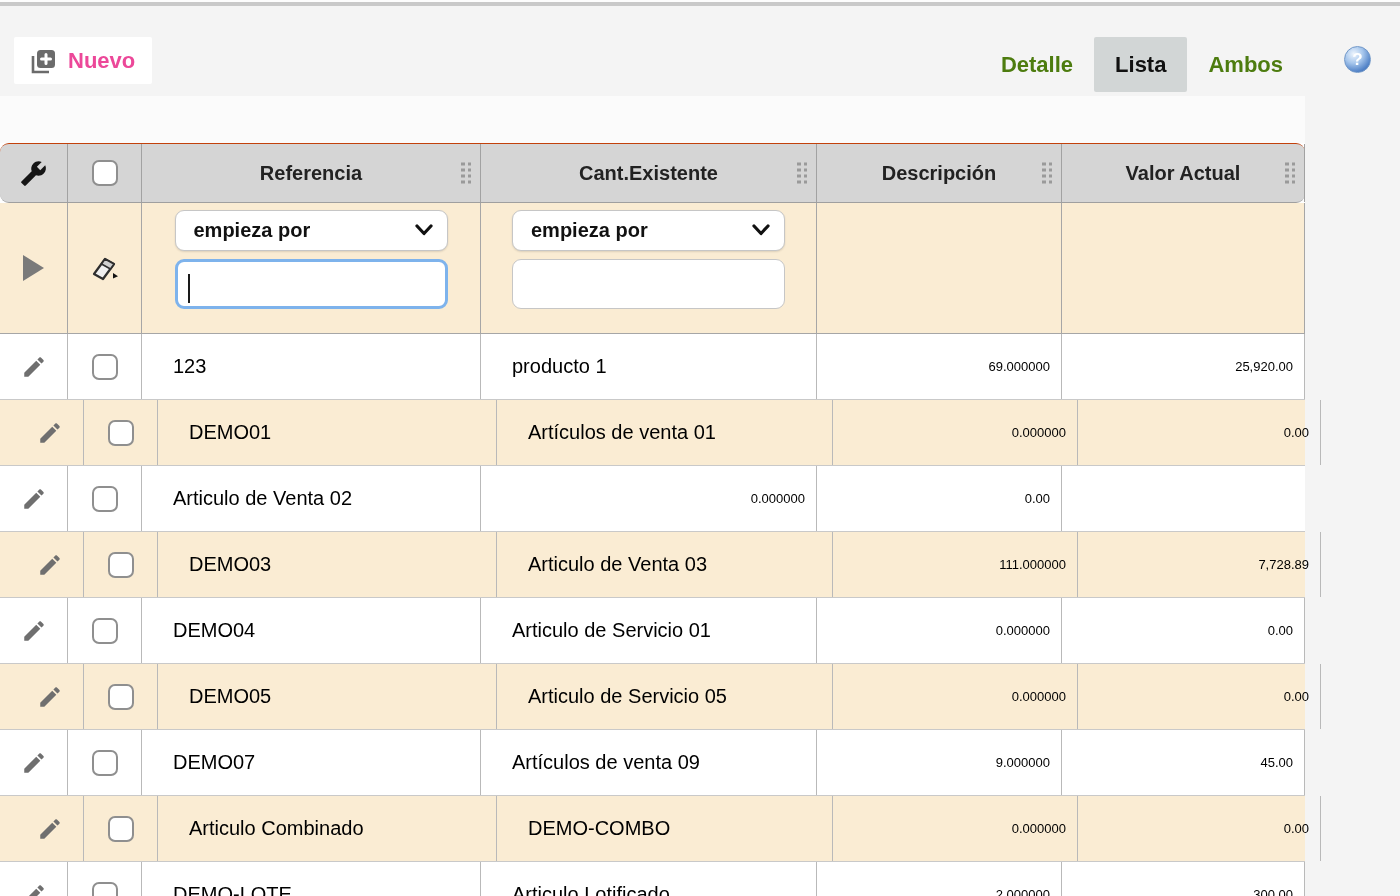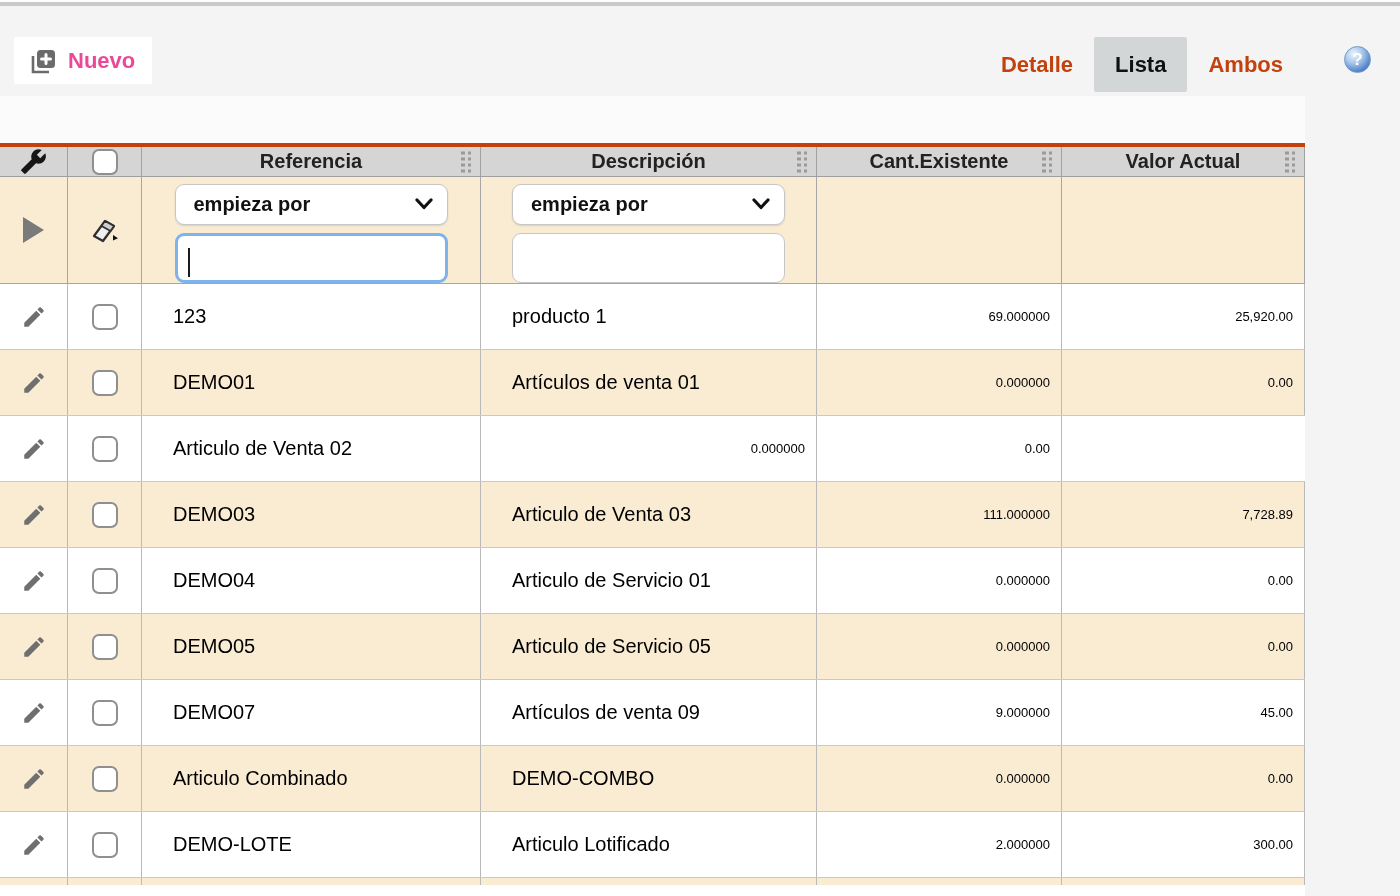--- a/index.html
+++ b/index.html
@@ -21,21 +21,21 @@
     display: flex; align-items: center; gap: 10px;
     padding-left: 12px; border: none; cursor: pointer;
     border-radius: 2px;
   }
   .btn-nuevo .label { font-size: 22px; font-weight: 700; color: #ec4899; }
   .view-switch {
     position: absolute; right: 96px; top: 31px; height: 55px;
     display: flex; align-items: center;
   }
   .view-item {
-    font-size: 22px; font-weight: 700; color: #c2410c;
+    font-size: 22px; font-weight: 700; color: #4d7c0f;
     padding: 0 21px; height: 55px; line-height: 55px; cursor: pointer;
   }
   .view-item.active {
     background: #d2d6d6; color: #111; border-radius: 2px;
   }
   .help-btn {
     position: absolute; right: 29px; top: 40px;
     width: 27px; height: 27px; border-radius: 50%;
     background: radial-gradient(circle at 35% 28%, #eef5fd 0%, #a6c6ec 38%, #5585c9 72%, #2f5da3 100%);
     border: 1px solid #7097c8;
@@ -47,37 +47,37 @@
   .content { width: 1305px; background: #ffffff; min-height: 800px; }
   .gap-above-table { height: 47px; background: #fbfbfb; }
   .grid-row {
     display: grid;
     grid-template-columns: 68px 74px 339px 336px 245px 243px;
     width: 1305px;
   }
   .cell { border-right: 1px solid #b9b9b9; position: relative; }
   
   .thead {
-    height: 34px; background: #d5d5d5;
-    border-top: 4px solid #c2410c; border-bottom: 1px solid #9f9f9f;
+    height: 60px; background: #d5d5d5;
+    border-top: 1px solid #c2410c; border-bottom: 1px solid #9f9f9f; border-radius: 9px;
   }
   .thead .cell {
     border-right: 1px solid #a2a2a2;
     display: flex; align-items: center; justify-content: center;
   }
   .th-label { font-size: 20px; font-weight: 700; color: #222; }
   .drag-handle {
     position: absolute; right: 9px; top: 50%; transform: translateY(-50%);
     display: flex; flex-direction: column; gap: 3px; cursor: grab;
   }
   .drag-handle .dot-row { display: flex; gap: 3px; }
   .drag-handle .dot-row i { width: 4px; height: 3px; background: #9a9a9a; display: block; }
   .drag-handle .dot-row i.sm { width: 3px; }
   
-  .frow { height: 107px; background: #faecd3; border-bottom: 1px solid #a6a6a6; }
+  .frow { height: 131px; background: #faecd3; border-bottom: 1px solid #a6a6a6; }
   .frow .cell {
     border-right: 1px solid #a6a6a6;
     display: flex; flex-direction: column; align-items: center; justify-content: flex-start;
     padding-top: 7px;
   }
   .frow .cell.center { justify-content: center; padding-top: 0; }
   .filter-select {
     width: 273px; height: 41px; background: #ffffff;
     border: 1px solid #c6c6c6; border-radius: 9px;
     box-shadow: 0 1px 2px rgba(0,0,0,0.12);
@@ -99,21 +99,21 @@
     position: absolute; left: 13px; top: 19px; width: 2px; height: 29px; background: #1a1a1a;
   }
   .play-triangle {
     width: 0; height: 0;
     border-left: 21px solid #7a7a7a;
     border-top: 13px solid transparent;
     border-bottom: 13px solid transparent;
   }
   
   .drow { height: 66px; border-bottom: 1px solid #c9c9c9; background: #ffffff; }
-  .drow.alt { background: #faecd3; }
+  .drow.alt { background: #faecd3; padding-left: 16px; }
   .drow .cell { display: flex; align-items: center; }
   .drow .cell.icon-c, .drow .cell.check-c { justify-content: center; }
   .cell-text { font-size: 20px; color: #000; padding-left: 31px; }
   .cell-num { font-size: 13px; color: #000; width: 100%; text-align: right; padding-right: 11px; }
   .sliver { height: 7px; background: #faecd3; border-bottom: none; }
   
   .checkbox {
     width: 26px; height: 26px; background: #fff;
     border: 2px solid #8f8f8f; border-radius: 7px;
     display: inline-block; cursor: pointer;
@@ -180,42 +180,42 @@
             <i></i>
             <i class="sm"></i>
           </span>
         <span class="dot-row">
             <i></i>
             <i class="sm"></i>
           </span>
       </span>
     </div>
     <div class="cell">
+      <span class="th-label">Cant.Existente</span>
+      <span class="drag-handle">
+        <span class="dot-row">
+            <i></i>
+            <i class="sm"></i>
+          </span>
+        <span class="dot-row">
+            <i></i>
+            <i class="sm"></i>
+          </span>
+        <span class="dot-row">
+            <i></i>
+            <i class="sm"></i>
+          </span>
+        <span class="dot-row">
+            <i></i>
+            <i class="sm"></i>
+          </span>
+      </span>
+    </div>
+    <div class="cell">
       <span class="th-label">Descripción</span>
-      <span class="drag-handle">
-        <span class="dot-row">
-            <i></i>
-            <i class="sm"></i>
-          </span>
-        <span class="dot-row">
-            <i></i>
-            <i class="sm"></i>
-          </span>
-        <span class="dot-row">
-            <i></i>
-            <i class="sm"></i>
-          </span>
-        <span class="dot-row">
-            <i></i>
-            <i class="sm"></i>
-          </span>
-      </span>
-    </div>
-    <div class="cell">
-      <span class="th-label">Cant.Existente</span>
       <span class="drag-handle">
         <span class="dot-row">
             <i></i>
             <i class="sm"></i>
           </span>
         <span class="dot-row">
             <i></i>
             <i class="sm"></i>
           </span>
         <span class="dot-row">

